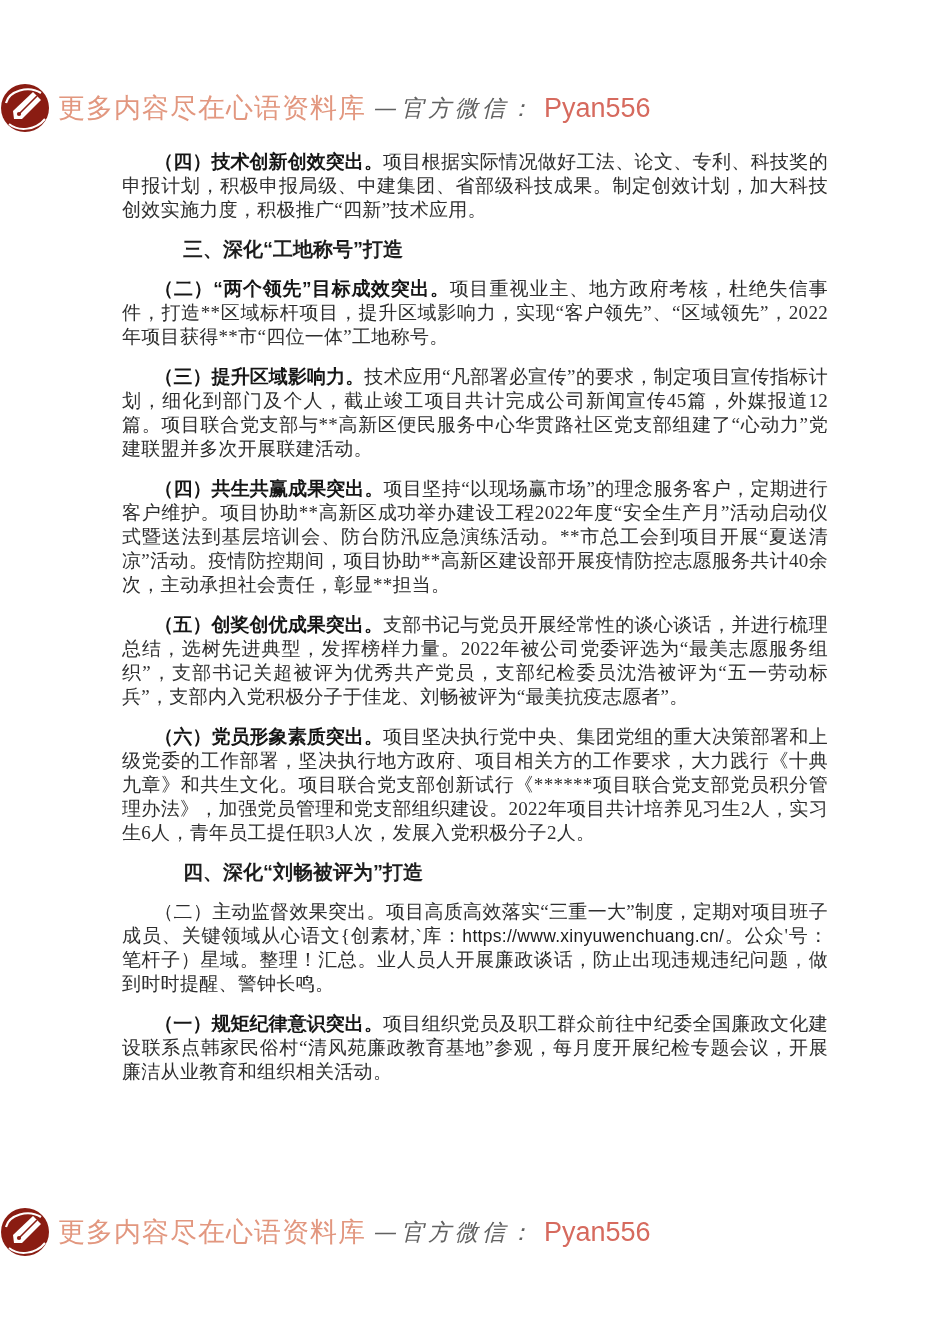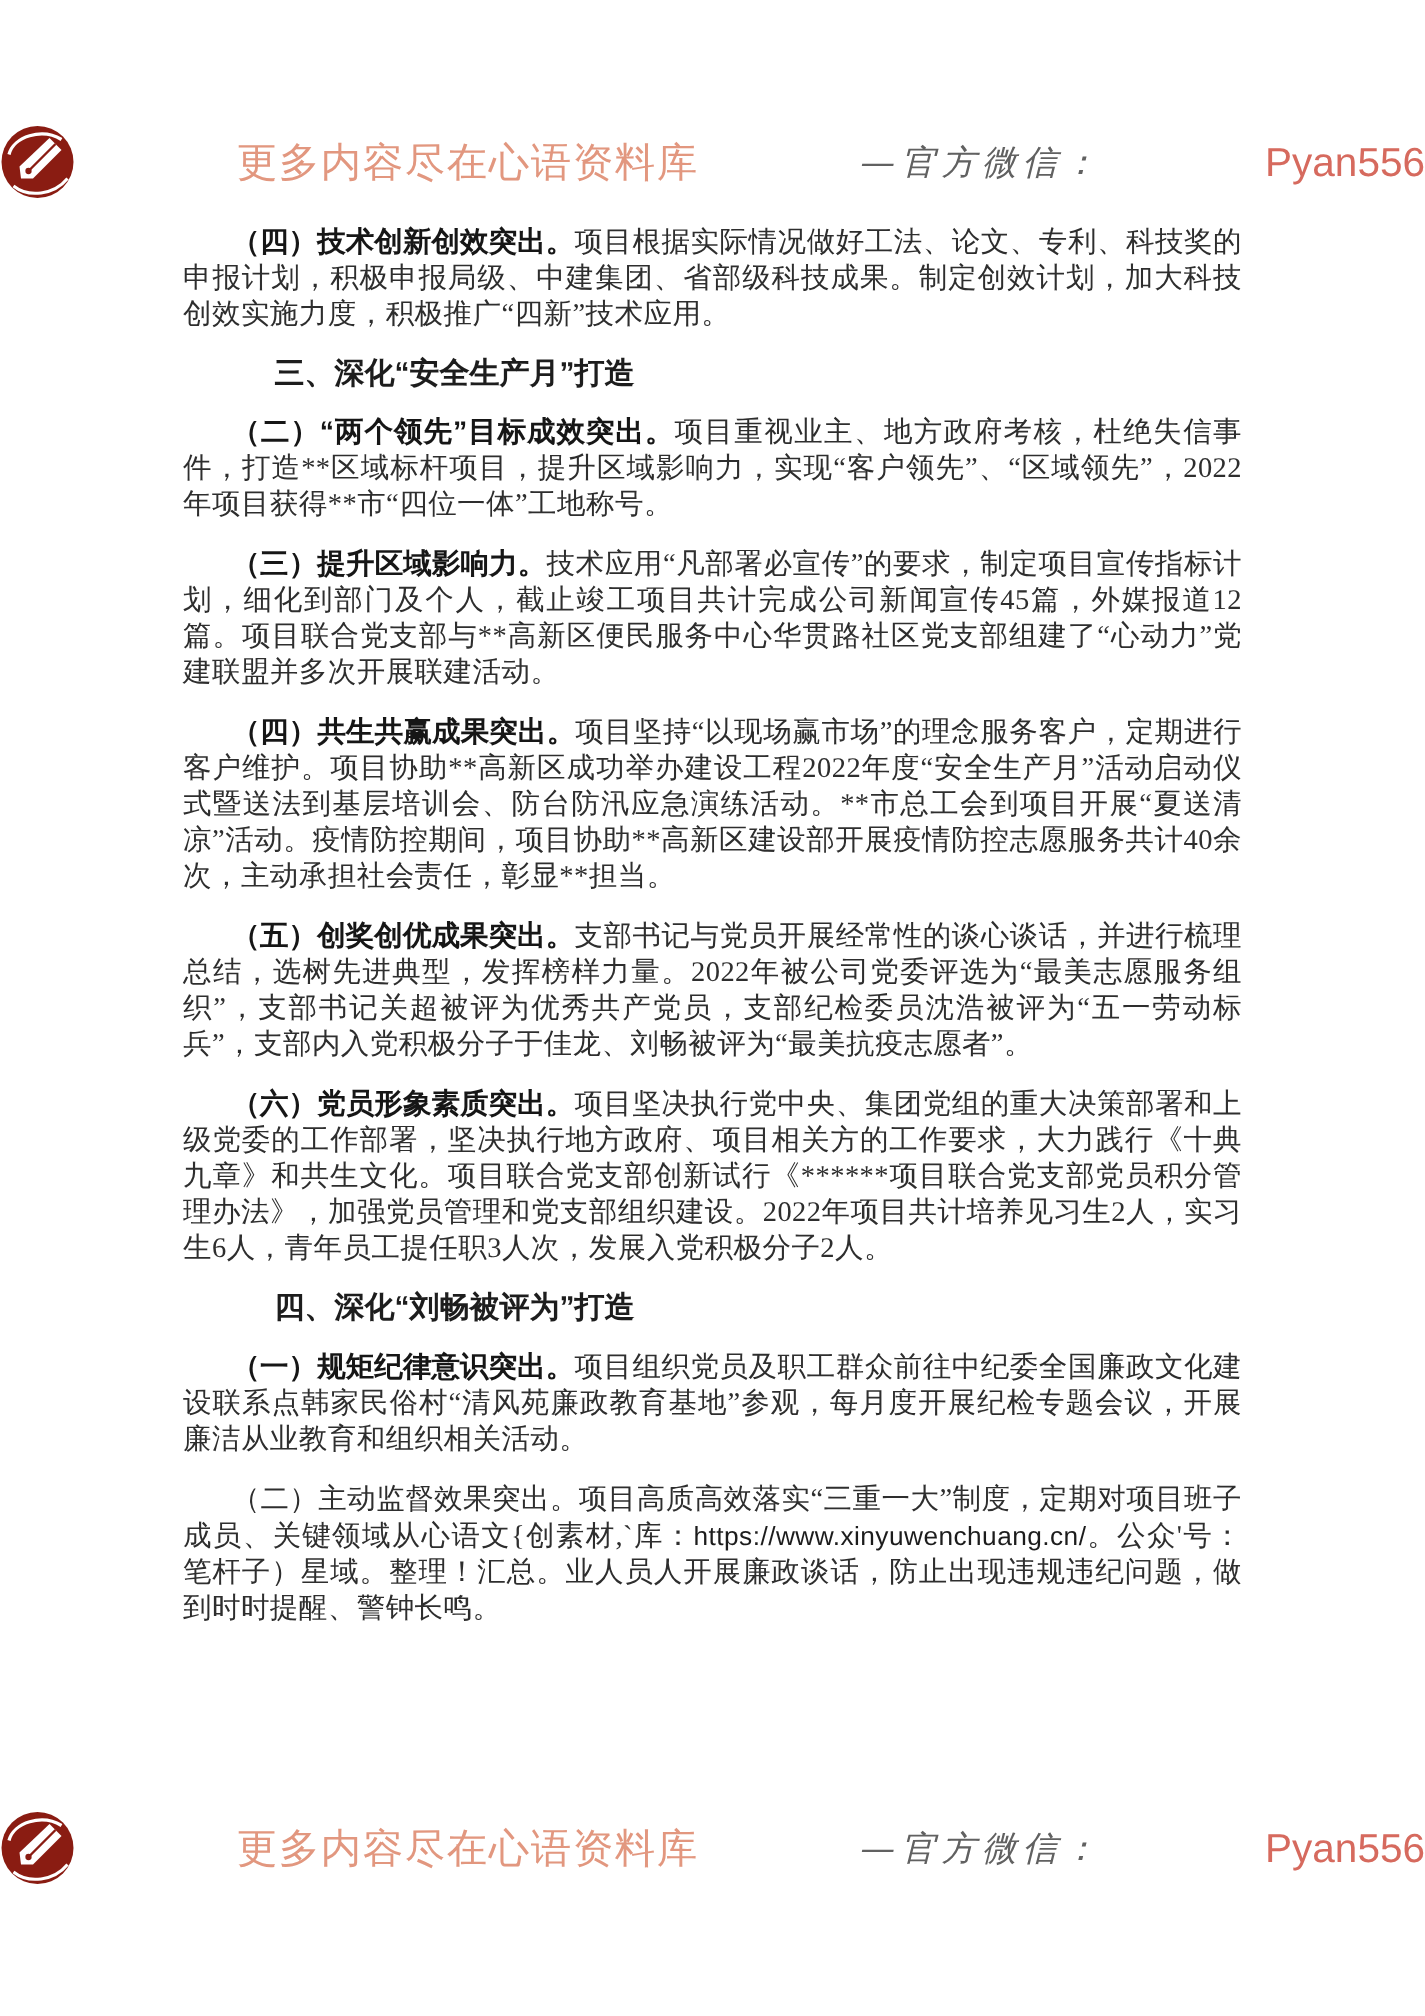--- a/index.html
+++ b/index.html
@@ -5,21 +5,21 @@
   html,body { margin:0; padding:0; background:#ffffff; }
   .page {
     position:relative;
     width:950px; height:1344px;
     background:#ffffff;
     overflow:hidden;
     font-family:"Liberation Serif","DejaVu Serif",serif;
   }
   
   .watermark {
-    display:flex; align-items:center; justify-content:space-between;
+    display:flex; align-items:center; justify-content:flex-start;
     gap:8px;
     width:100%;
   }
   .wm-header { padding-top:82px; }
   .wm-footer { position:absolute; top:1206px; left:0; right:0; }
   .wm-logo { width:50px; height:52px; flex:0 0 auto; display:block; }
   .wm-brand {
     color:#e2977f;
     font-size:27px;
     letter-spacing:1px;
@@ -89,38 +89,38 @@
     </svg>
     <span class="wm-brand">更多内容尽在心语资料库</span>
     <span class="wm-label">—官方微信：</span>
     <span class="wm-id">Pyan556</span>
   </div>
 
   <div class="content">
 
     <p class="para"><span class="para-lead">（四）技术创新创效突出。</span><span>项目根据实际情况做好工法、论文、专利、科技奖的申报计划，积极申报局级、中建集团、省部级科技成果。制定创效计划，加大科技创效实施力度，积极推广“四新”技术应用。</span></p>
 
-    <h2 class="heading">三、深化“安全生产月”打造</h2>
+    <h2 class="heading">三、深化“工地称号”打造</h2>
 
 
     <p class="para"><span class="para-lead">（二）“两个领先”目标成效突出。</span><span>项目重视业主、地方政府考核，杜绝失信事件，打造**区域标杆项目，提升区域影响力，实现“客户领先”、“区域领先”，2022年项目获得**市“四位一体”工地称号。</span></p>
 
     <p class="para"><span class="para-lead">（三）提升区域影响力。</span><span>技术应用“凡部署必宣传”的要求，制定项目宣传指标计划，细化到部门及个人，截止竣工项目共计完成公司新闻宣传45篇，外媒报道12篇。项目联合党支部与**高新区便民服务中心华贯路社区党支部组建了“心动力”党建联盟并多次开展联建活动。</span></p>
 
     <p class="para"><span class="para-lead">（四）共生共赢成果突出。</span><span>项目坚持“以现场赢市场”的理念服务客户，定期进行客户维护。项目协助**高新区成功举办建设工程2022年度“安全生产月”活动启动仪式暨送法到基层培训会、防台防汛应急演练活动。**市总工会到项目开展“夏送清凉”活动。疫情防控期间，项目协助**高新区建设部开展疫情防控志愿服务共计40余次，主动承担社会责任，彰显**担当。</span></p>
 
     <p class="para"><span class="para-lead">（五）创奖创优成果突出。</span><span>支部书记与党员开展经常性的谈心谈话，并进行梳理总结，选树先进典型，发挥榜样力量。2022年被公司党委评选为“最美志愿服务组织”，支部书记关超被评为优秀共产党员，支部纪检委员沈浩被评为“五一劳动标兵”，支部内入党积极分子于佳龙、刘畅被评为“最美抗疫志愿者”。</span></p>
 
     <p class="para"><span class="para-lead">（六）党员形象素质突出。</span><span>项目坚决执行党中央、集团党组的重大决策部署和上级党委的工作部署，坚决执行地方政府、项目相关方的工作要求，大力践行《十典九章》和共生文化。项目联合党支部创新试行《******项目联合党支部党员积分管理办法》，加强党员管理和党支部组织建设。2022年项目共计培养见习生2人，实习生6人，青年员工提任职3人次，发展入党积极分子2人。</span></p>
 
     <h2 class="heading">四、深化“刘畅被评为”打造</h2>
 
+    <p class="para"><span>（二）主动监督效果突出。项目高质高效落实“三重一大”制度，定期对项目班子成员、关键领域从心语文{创素材,`库：</span><span class="url-text">https://www.xinyuwenchuang.cn/</span><span>。公众'号：笔杆子）星域。整理！汇总。业人员人开展廉政谈话，防止出现违规违纪问题，做到时时提醒、警钟长鸣。</span></p>
+
     <p class="para"><span class="para-lead">（一）规矩纪律意识突出。</span><span>项目组织党员及职工群众前往中纪委全国廉政文化建设联系点韩家民俗村“清风苑廉政教育基地”参观，每月度开展纪检专题会议，开展廉洁从业教育和组织相关活动。</span></p>
-
-    <p class="para"><span>（二）主动监督效果突出。项目高质高效落实“三重一大”制度，定期对项目班子成员、关键领域从心语文{创素材,`库：</span><span class="url-text">https://www.xinyuwenchuang.cn/</span><span>。公众'号：笔杆子）星域。整理！汇总。业人员人开展廉政谈话，防止出现违规违纪问题，做到时时提醒、警钟长鸣。</span></p>
 
   </div>
 
   <div class="watermark wm-footer">
     <svg class="wm-logo" viewBox="0 0 50 52">
       <circle cx="25" cy="26" r="24" fill="#8a1c12"></circle>
       <path d="M6 21 C9 9, 28 3, 41 11" fill="none" stroke="#ffffff" stroke-width="2.2"></path>
       <path d="M33 10 L41 18 L22 37 L14 37 L13 29 Z" fill="#ffffff"></path>
       <line x1="37" y1="14" x2="19" y2="32" stroke="#8a1c12" stroke-width="1.6"></line>
       <circle cx="19" cy="32" r="2.1" fill="#8a1c12"></circle>

